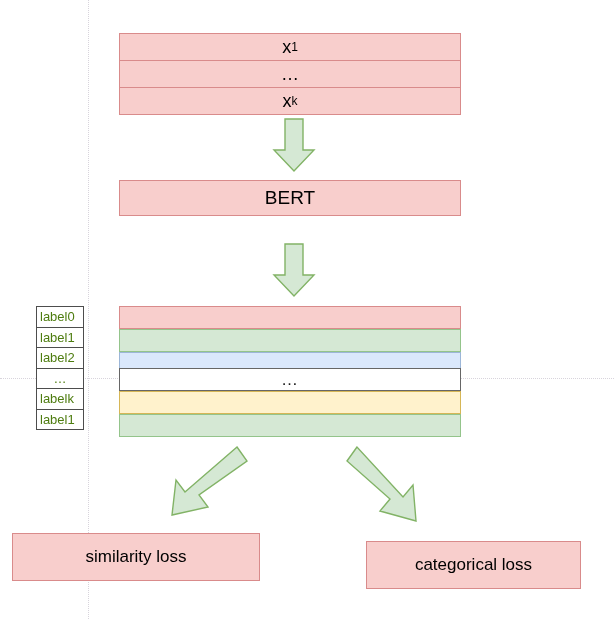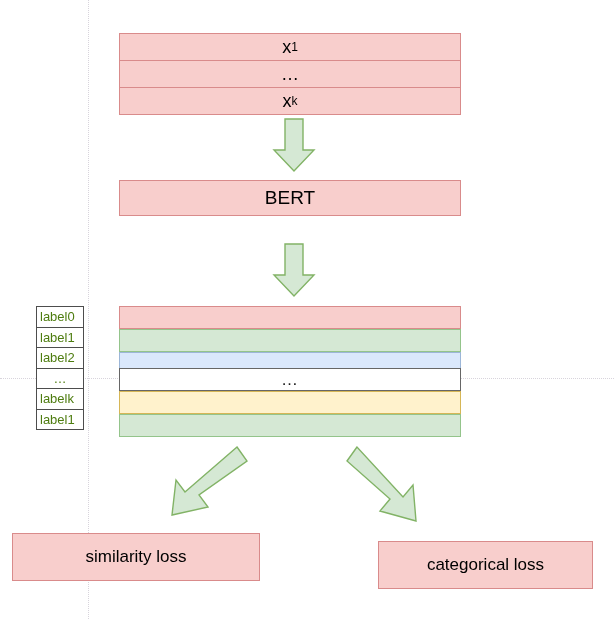--- a/index.html
+++ b/index.html
@@ -143,21 +143,21 @@
 
   
   #similarity-loss-box {
     left: 12px;
     top: 533px;
     width: 248px;
     height: 48px;
     font-size: 17px;
   }
   #categorical-loss-box {
-    left: 378px;
+    left: 366px;
     top: 541px;
     width: 215px;
     height: 48px;
     font-size: 17px;
   }
 
   
   .arrow-svg {
     position: absolute;
     overflow: visible;

